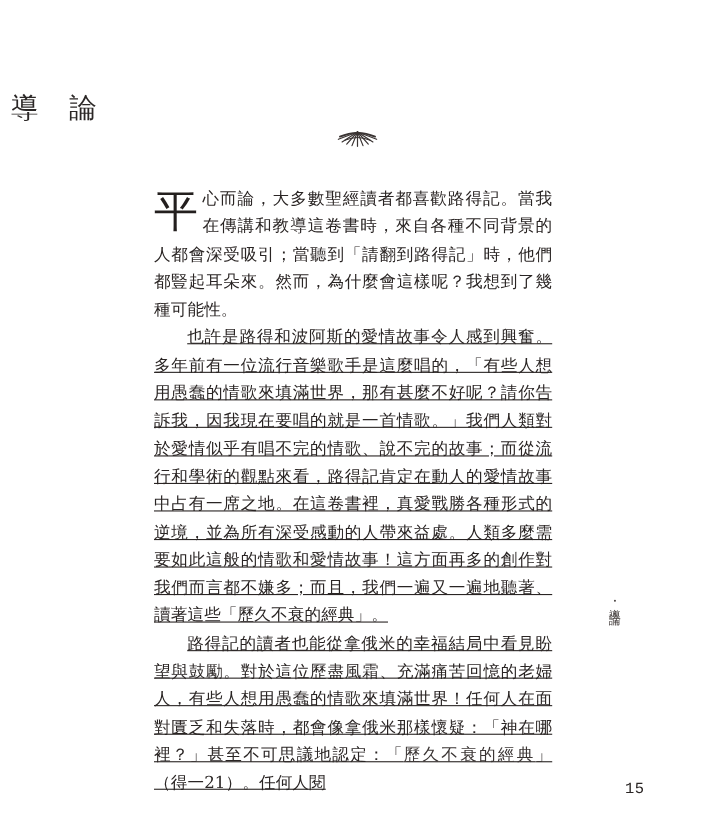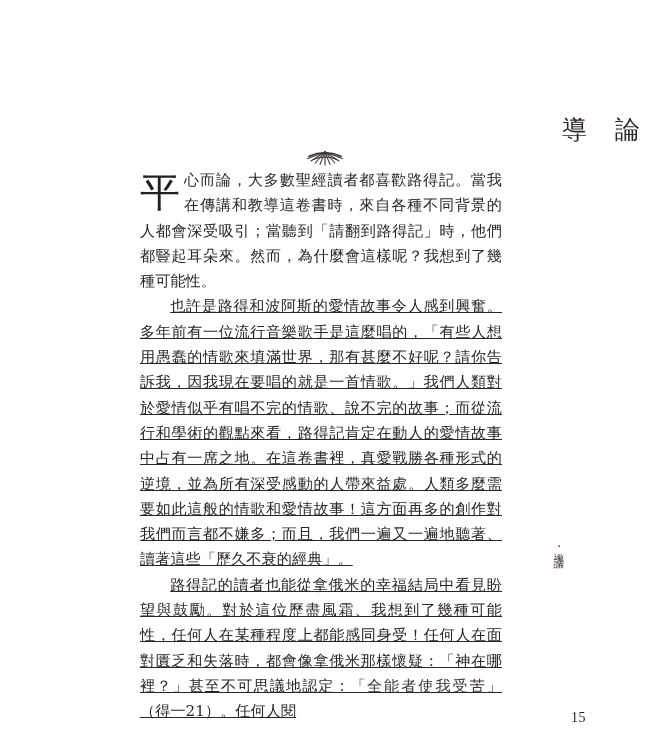--- a/index.html
+++ b/index.html
@@ -22,22 +22,21 @@
     width: 650px;
     height: 750px;
   }
 
   
   .chapter-head {
     position: absolute;
     left: 0;
     right: 0;
     top: 84px;
-    text-align: right;
-    margin-top: 32px;
+    text-align: left;
   }
   .chapter-title {
     font-size: 25px;
     letter-spacing: 10px;
     text-indent: 10px;
     color: #2b2726;
     line-height: 1.1;
     font-weight: 500;
     font-family: "DejaVu Serif", "Liberation Serif", serif;
   }
@@ -107,21 +106,21 @@
 
   
   .folio {
     position: absolute;
     left: 0;
     right: 64px;
     top: 710px;
     text-align: right;
     font-size: 14px;
     color: #2a2524;
-    font-family: Liberation Serif, serif;
+    font-family: Liberation Mono, monospace;
     letter-spacing: 0.5px;
   }
 </style>
 </head>
 <body>
 
 <div class="page">
 
   <div class="chapter-head">
     <div class="chapter-title">導 論</div>
@@ -143,21 +142,21 @@
       </svg>
     </div>
   </div>
 
   <div class="textblock">
 
     <p class="para"><span class="dropcap">平</span><span>心而論，大多數聖經讀者都喜歡路得記。當我在傳講和教導這卷書時，來自各種不同背景的人都會深受吸引；當聽到「請翻到路得記」時，他們都豎起耳朵來。然而，為什麼會這樣呢？我想到了幾種可能性。</span></p>
 
     <p class="para indent"><span>也許是路得和波阿斯的愛情故事令人感到興奮。多年前有一位流行音樂歌手是這麼唱的，「有些人想用愚蠢的情歌來填滿世界，那有甚麼不好呢？請你告訴我，因我現在要唱的就是一首情歌。」我們人類對於愛情似乎有唱不完的情歌、說不完的故事；而從流行和學術的觀點來看，路得記肯定在動人的愛情故事中占有一席之地。在這卷書裡，真愛戰勝各種形式的逆境，並為所有深受感動的人帶來益處。人類多麼需要如此這般的情歌和愛情故事！這方面再多的創作對我們而言都不嫌多；而且，我們一遍又一遍地聽著、讀著這些「歷久不衰的經典」。</span></p>
 
-    <p class="para indent"><span>路得記的讀者也能從拿俄米的幸福結局中看見盼望與鼓勵。對於這位歷盡風霜、我想到了幾種可能性，任何人在某種程度上都能感同身受！任何人在面對匱乏和失落時，都會像拿俄米那樣懷疑：「神在哪裡？」甚至不可思議地認定：「</span><span class="quote-kai">全能者使我受苦</span><span>」（得一21）。任何人閱</span></p>
+    <p class="para indent"><span>路得記的讀者也能從拿俄米的幸福結局中看見盼望與鼓勵。對於這位歷盡風霜、充滿痛苦回憶的老婦人，有些人想用愚蠢的情歌來填滿世界！任何人在面對匱乏和失落時，都會像拿俄米那樣懷疑：「神在哪裡？」甚至不可思議地認定：「</span><span class="quote-kai">歷久不衰的經典</span><span>」（得一21）。任何人閱</span></p>
 
   </div>
 
   <div class="running-head">・導論・</div>
 
   <div class="folio">15</div>
 
 </div>
 
 </body></html>

